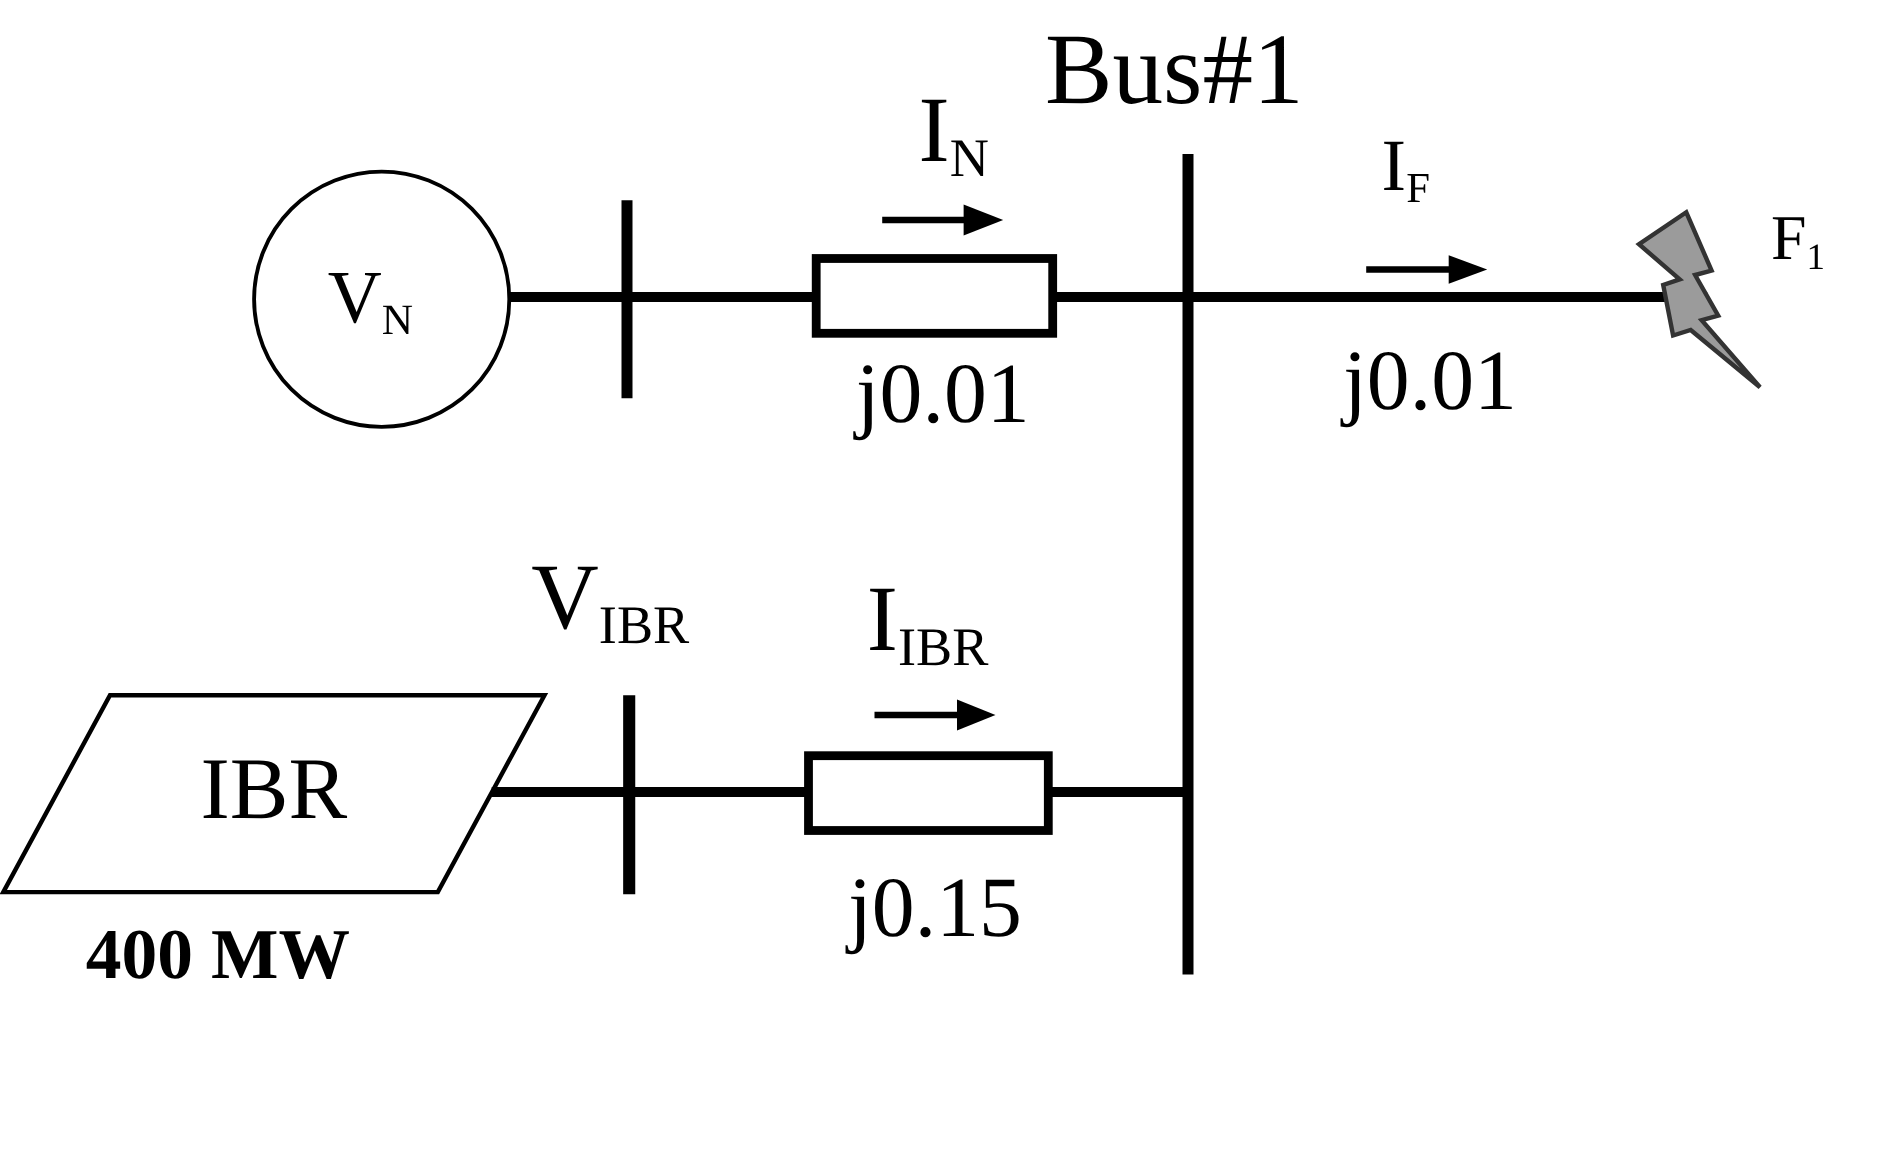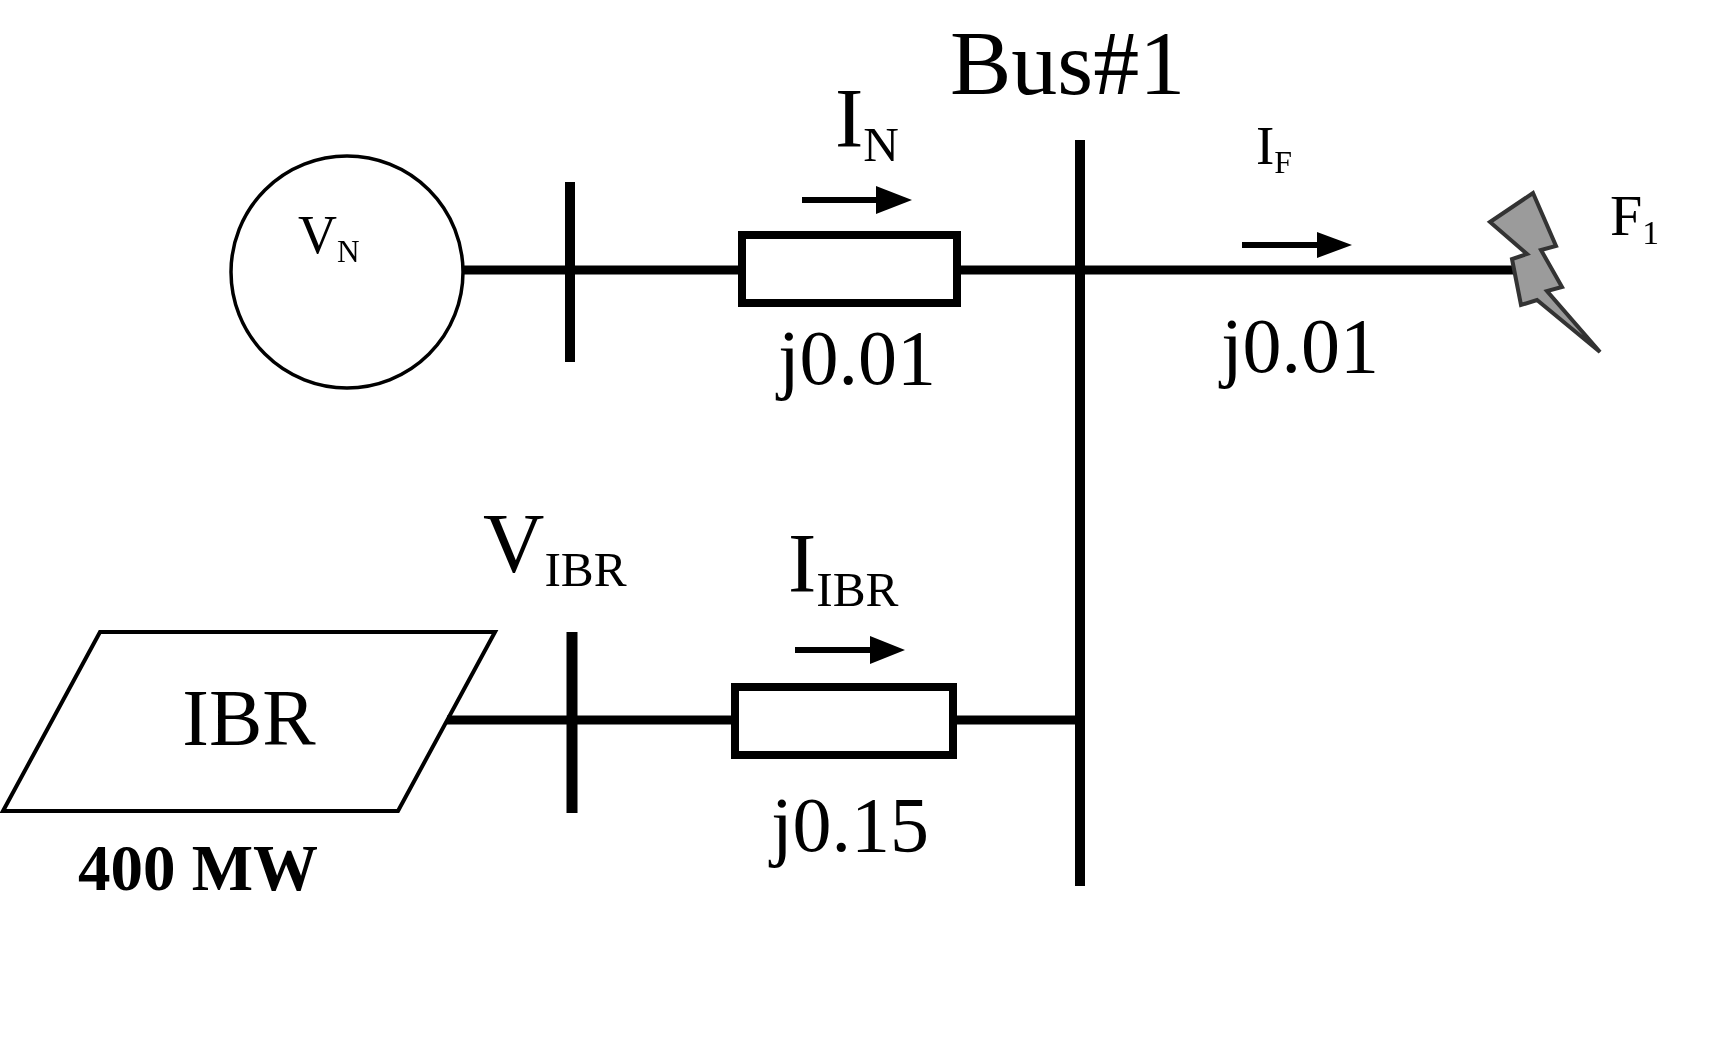--- a/index.html
+++ b/index.html
@@ -66,29 +66,29 @@
       <line x1="795" y1="650" x2="872" y2="650" stroke="#000000" stroke-width="6"></line>
       <polygon points="905,650 870,636 870,664" fill="#000000"></polygon>
     </g>
 
     <path d="M 1533 193 L 1556 246 L 1541 250 L 1562 287 L 1547 291 L 1600 352
              L 1537 300 L 1521 305 L 1512 259 L 1527 254 L 1490 222 Z" fill="#9b9b9b" stroke="#333333" stroke-width="4" stroke-linejoin="miter"></path>
   </svg>
 
   <div class="lbl" style="left:950px;top:17px;font-size:92px;">Bus#1</div>
 
-  <div class="lbl" style="left:298px;top:208px;font-size:54px;">
+  <div class="lbl" style="left:298px;top:236px;font-size:68px;">
     <span>V</span><span class="sub">N</span>
   </div>
 
   <div class="lbl" style="left:803px;top:76px;font-size:85px;margin-left:32px;">
     <span>I</span><span class="sub">N</span>
   </div>
 
-  <div class="lbl" style="left:1256px;top:118px;font-size:55px;">
+  <div class="lbl" style="left:1256px;top:118px;font-size:67px;">
     <span>I</span><span class="sub">F</span>
   </div>
 
   <div class="lbl" style="left:1610px;top:187px;font-size:58px;">
     <span>F</span><span class="sub">1</span>
   </div>
 
   <div class="lbl centered" style="left:857px;top:319px;font-size:78px;">j0.01</div>
 
   <div class="lbl centered" style="left:1300px;top:307px;font-size:78px;">j0.01</div>

